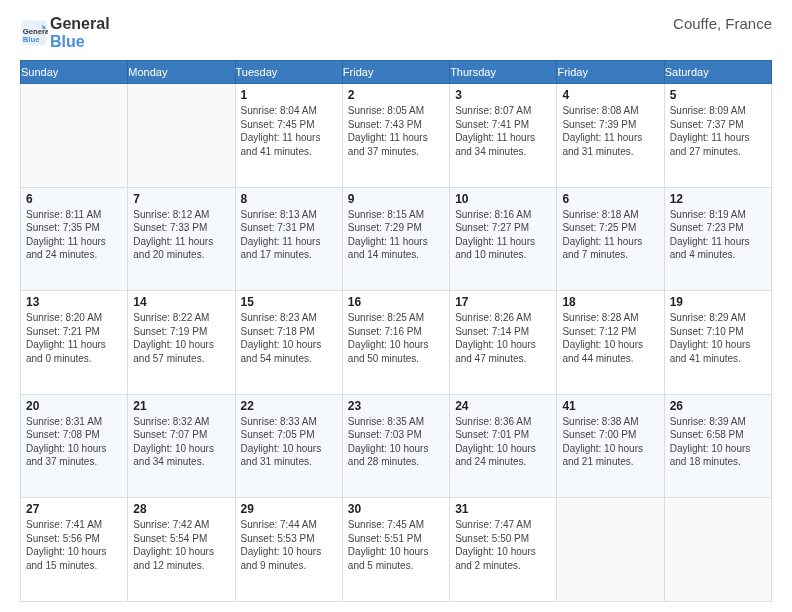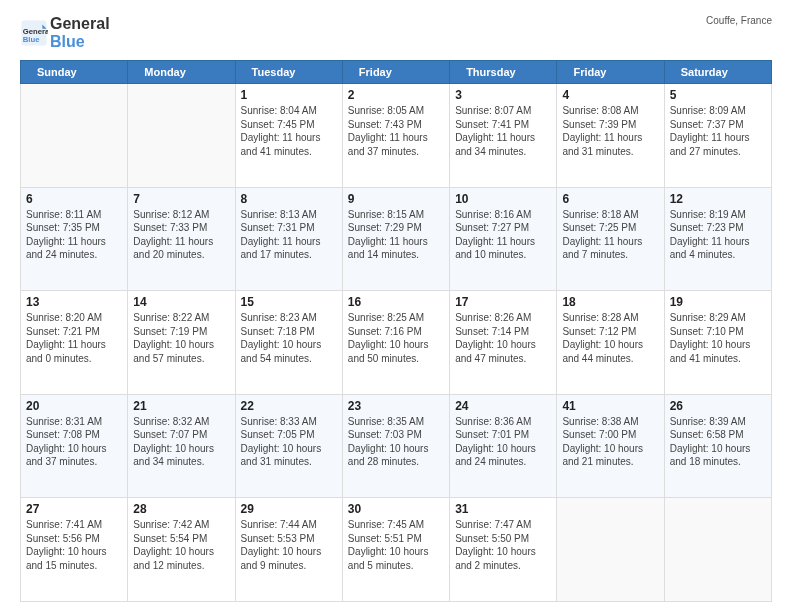--- a/index.html
+++ b/index.html
@@ -36,35 +36,35 @@
     .title-area {
       text-align: right;
     }
     .month-title {
       font-size: 32px;
       font-weight: normal;
       color: #333;
       line-height: 1.1;
     }
     .location {
-      font-size: 10px;
+      font-size: 15px;
       color: #555;
     }
     .calendar {
       flex: 1;
       border-collapse: collapse;
       width: 100%;
       table-layout: fixed;
     }
     .calendar th {
       background-color: #3a7abf;
       color: white;
       font-size: 11px;
-      font-weight: bold;
-      padding: 5px 16px;
+      font-weight: normal;
+      padding: 5px 0;
       text-align: left;
       border: 1px solid #2d6aa0;
     }
     .calendar td {
       vertical-align: top;
       padding: 4px 5px;
       font-size: 9.5px;
       color: #333;
       border: 1px solid #ddd;
       width: 14.28%;

